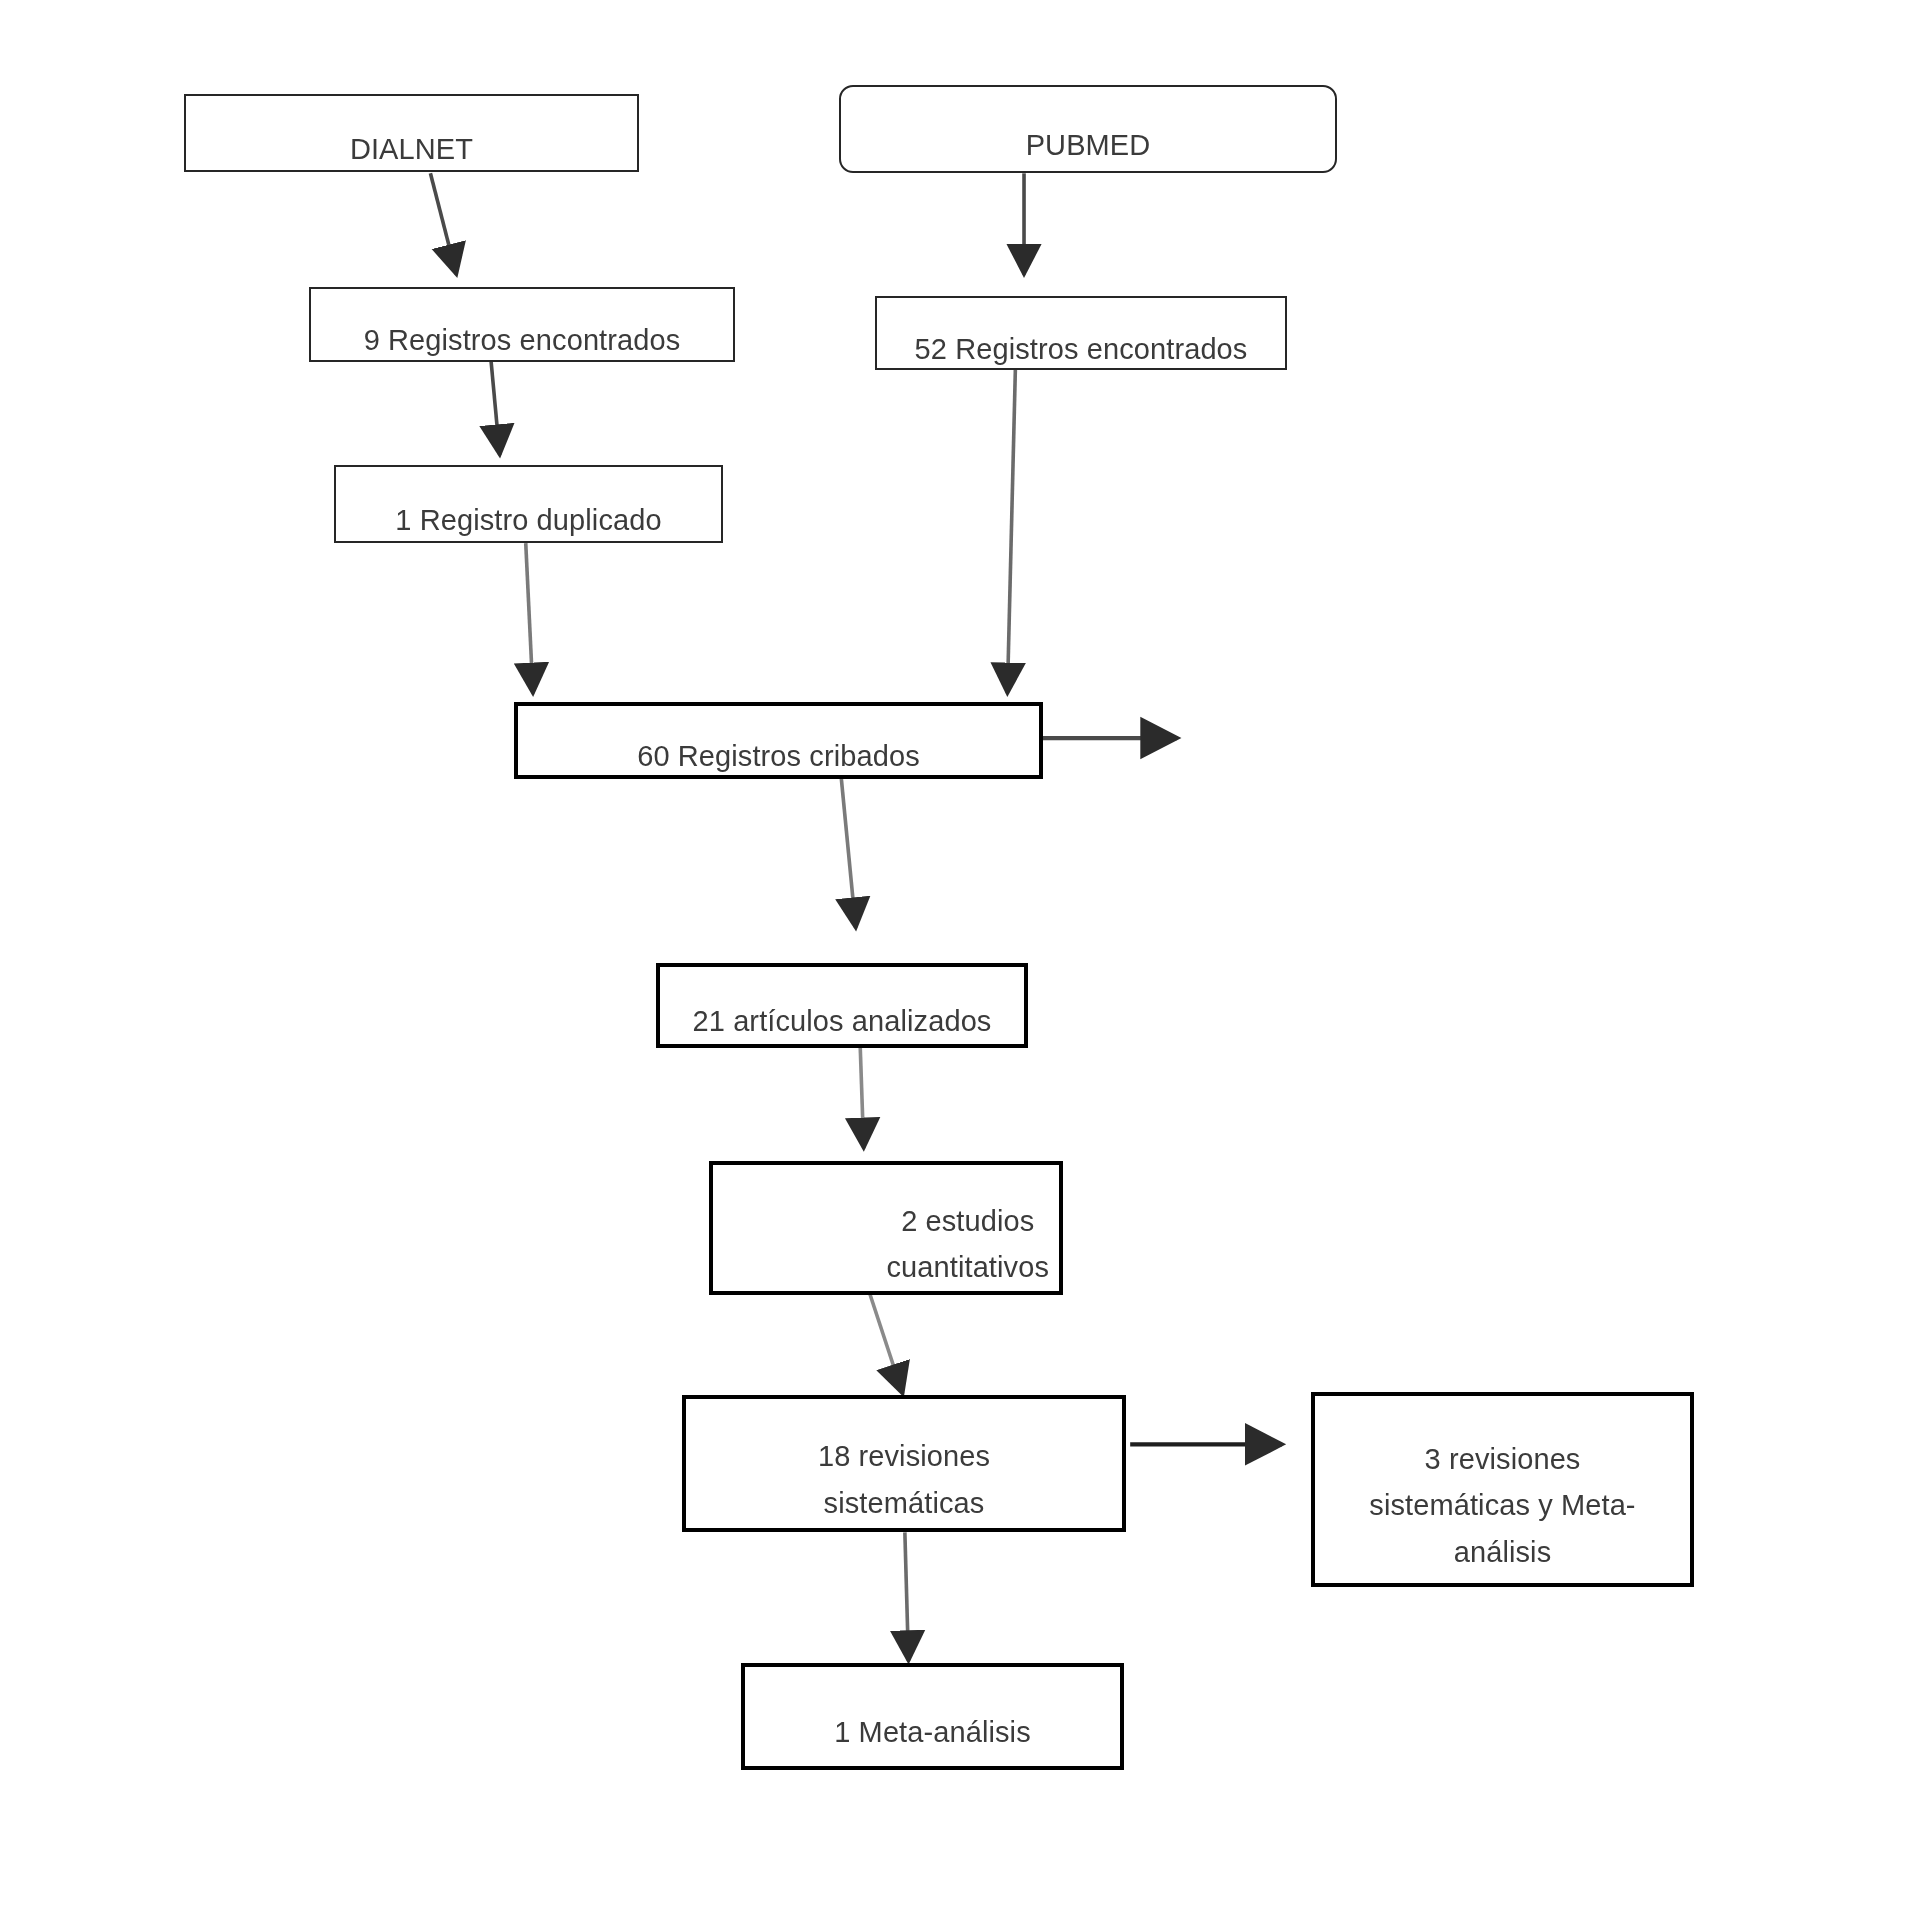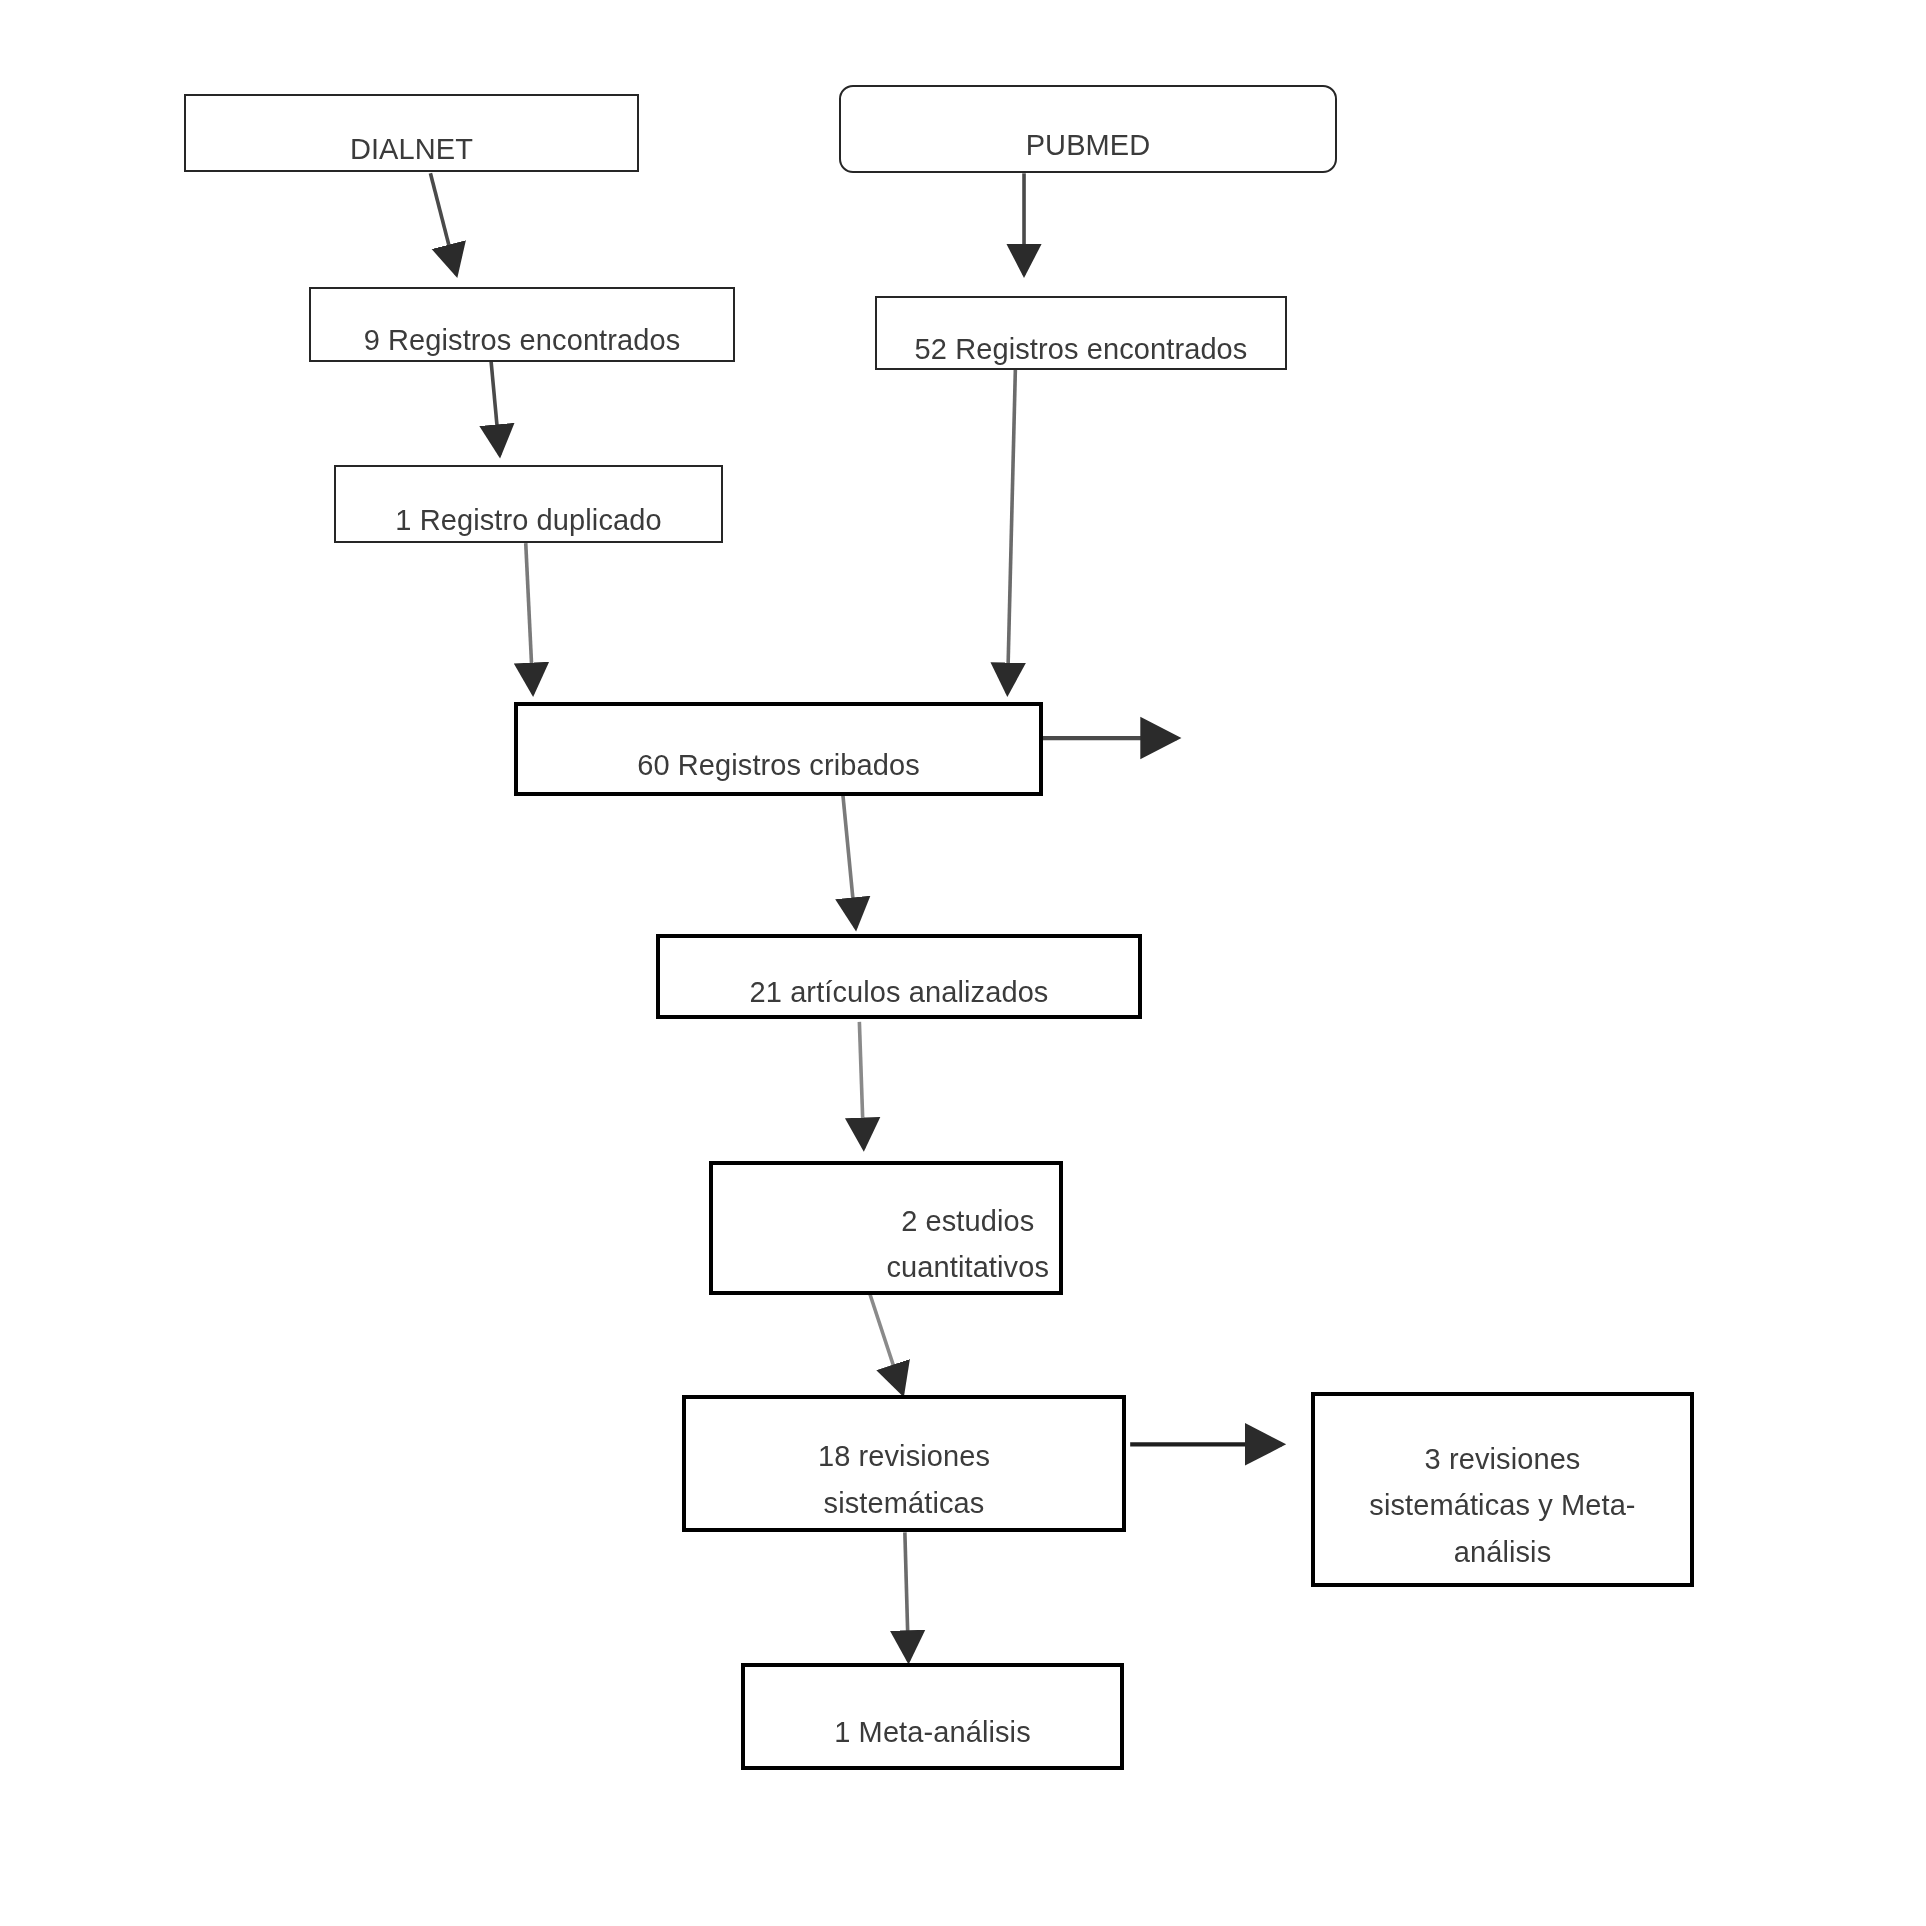--- a/index.html
+++ b/index.html
@@ -100,26 +100,26 @@
   </div>
 
   <div class="node" style="left:875px; top:296px; width:412px; height:74px;">
     <span class="label">52 Registros encontrados</span>
   </div>
 
   <div class="node" style="left:334px; top:465px; width:389px; height:78px;">
     <span class="label">1 Registro duplicado</span>
   </div>
 
-  <div class="node thick" style="left:514px; top:702px; width:529px; height:94px;">
+  <div class="node thick" style="left:514px; top:702px; width:529px; height:77px;">
     <span class="label">60 Registros cribados</span>
   </div>
 
 
-  <div class="node thick" style="left:656px; top:934px; width:486px; height:85px;">
+  <div class="node thick" style="left:656px; top:963px; width:372px; height:85px;">
     <span class="label">21 artículos analizados</span>
   </div>
 
   <div class="node thick" style="left:709px; top:1161px; width:354px; height:134px;justify-content:flex-end;">
     <span class="label">2 estudios
 cuantitativos</span>
   </div>
 
   <div class="node thick" style="left:682px; top:1395px; width:444px; height:137px;">
     <span class="label">18 revisiones

